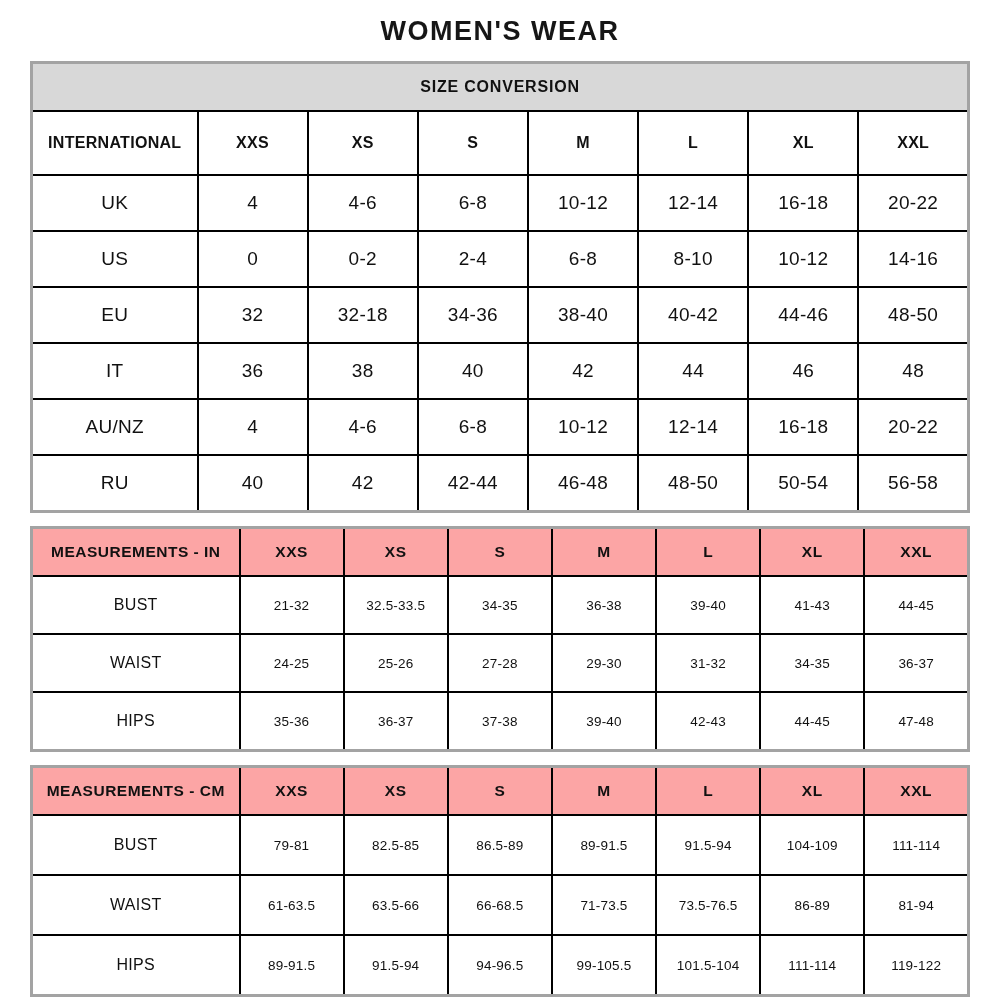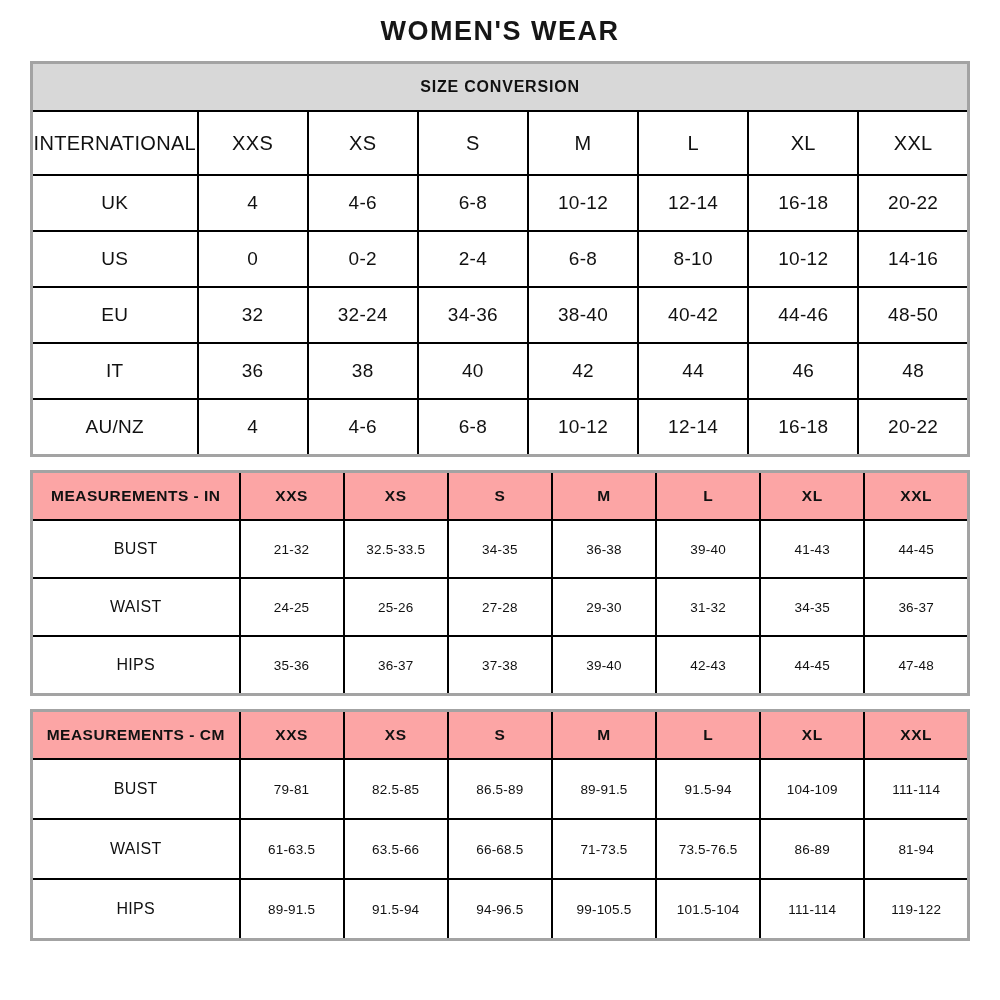--- a/index.html
+++ b/index.html
@@ -46,22 +46,22 @@
   th.band {
     background: #d8d8d8;
     height: 46px;
     font-size: 16px;
     font-weight: bold;
     letter-spacing: 0.8px;
   }
   
   .t1 tr.colrow th {
     height: 62px;
-    font-weight: normal;
-    font-size: 20px;
+    font-weight: bold;
+    font-size: 16px;
     letter-spacing: 0.3px;
   }
   .t1 td {
     height: 54px;
     font-size: 19px;
     letter-spacing: 0.3px;
   }
   
   tr.headrow th {
     background: #fca5a5;
@@ -122,21 +122,21 @@
           <td class="val">0-2</td>
           <td class="val">2-4</td>
           <td class="val">6-8</td>
           <td class="val">8-10</td>
           <td class="val">10-12</td>
           <td class="val">14-16</td>
         </tr>
         <tr>
           <td class="rowlabel">EU</td>
           <td class="val">32</td>
-          <td class="val">32-24</td>
+          <td class="val">32-18</td>
           <td class="val">34-36</td>
           <td class="val">38-40</td>
           <td class="val">40-42</td>
           <td class="val">44-46</td>
           <td class="val">48-50</td>
         </tr>
         <tr>
           <td class="rowlabel">IT</td>
           <td class="val">36</td>
           <td class="val">38</td>
@@ -148,20 +148,30 @@
         </tr>
         <tr>
           <td class="rowlabel">AU/NZ</td>
           <td class="val">4</td>
           <td class="val">4-6</td>
           <td class="val">6-8</td>
           <td class="val">10-12</td>
           <td class="val">12-14</td>
           <td class="val">16-18</td>
           <td class="val">20-22</td>
+        </tr>
+        <tr>
+          <td class="rowlabel">RU</td>
+          <td class="val">40</td>
+          <td class="val">42</td>
+          <td class="val">42-44</td>
+          <td class="val">46-48</td>
+          <td class="val">48-50</td>
+          <td class="val">50-54</td>
+          <td class="val">56-58</td>
         </tr>
       </tbody>
   </table>
 
   <table class="t2">
     <colgroup>
       <col class="c-label">
         <col>
         <col>
         <col>

